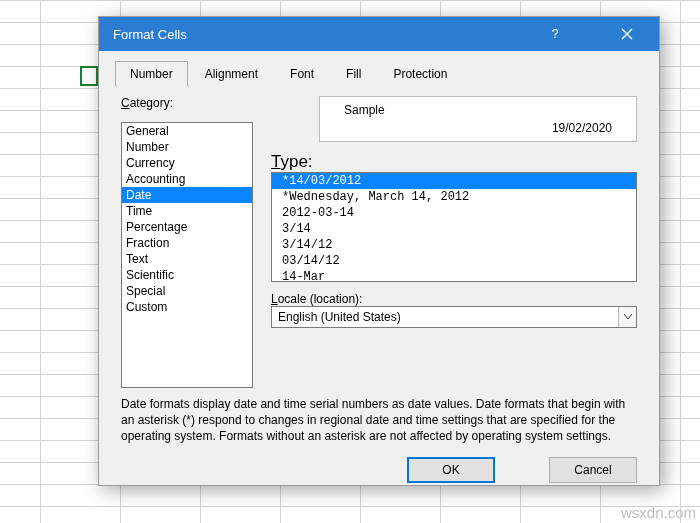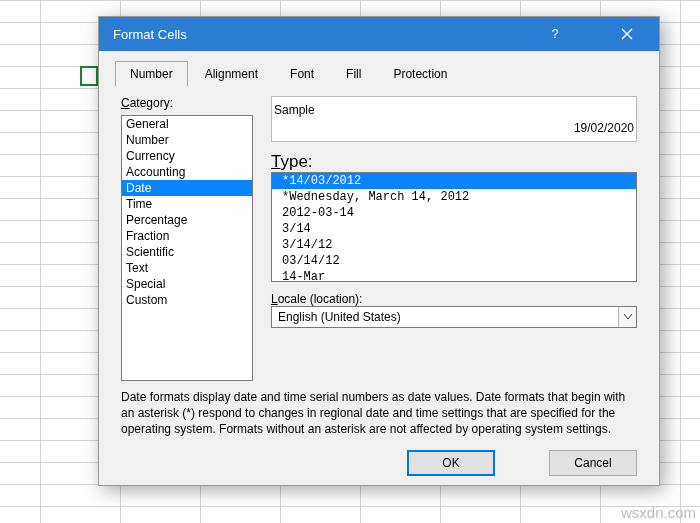--- a/index.html
+++ b/index.html
@@ -72,35 +72,35 @@
       height: 1px; background: #adadad; margin: 0 16px -1px 16px;
     }
     .body {
       flex: 1;
       display: flex; flex-direction: column;
       padding: 10px 22px 12px 22px;
     }
     .columns { display: flex; gap: 18px; }
     .leftcol { width: 132px; display: flex; flex-direction: column; }
     .rightcol { flex: 1; display: flex; flex-direction: column; gap: 10px; }
-    label.small { font-size: 12px; margin-bottom: 5px; display: block; text-decoration: underline; text-decoration-color: transparent; }
+    label.small { font-size: 12px; margin-bottom: 12px; display: block; text-decoration: underline; text-decoration-color: transparent; }
     label.small .ul { text-decoration: underline; }
     .listbox {
       border: 1px solid #7a7a7a;
       background: #fff;
       height: 266px;
       overflow-y: scroll;
     }
     .listbox .opt { padding: 1px 4px; cursor: pointer; white-space: nowrap; }
     .listbox .opt.sel { background: #0a84ff; color: #fff; }
     .samplebox {
       border: 1px solid #bcbcbc;
       background: #fff;
-      padding: 6px 2px;
-      display: flex; flex-direction: column; gap: 4px;
+      padding: 6px 24px;
+      display: flex; flex-direction: column; gap: 4px; margin-left: 48px;
     }
     .samplebox .cap { font-size: 12px; }
     .samplebox .val { font-size: 12px; padding-left: 4px; text-align: right; }
     .typelabel { font-size: 17px; }
     .typelabel .ul { text-decoration: underline; }
     .typelist {
       border: 1px solid #7a7a7a;
       background: #fff;
       height: 110px;
       overflow-y: scroll;
@@ -179,22 +179,22 @@
         <label class="small"><span class="ul">C</span><span>ategory:</span></label>
         <div class="listbox" id="catlist">
             <div class="opt">General</div>
             <div class="opt">Number</div>
             <div class="opt">Currency</div>
             <div class="opt">Accounting</div>
             <div class="opt sel">Date</div>
             <div class="opt">Time</div>
             <div class="opt">Percentage</div>
             <div class="opt">Fraction</div>
+            <div class="opt">Text</div>
             <div class="opt">Scientific</div>
-            <div class="opt">Text</div>
             <div class="opt">Special</div>
             <div class="opt">Custom</div>
           </div>
       </div>
       <div class="rightcol">
         <div class="samplebox">
           <span class="cap">Sample</span>
           <span class="val">19/02/2020</span>
         </div>
 

